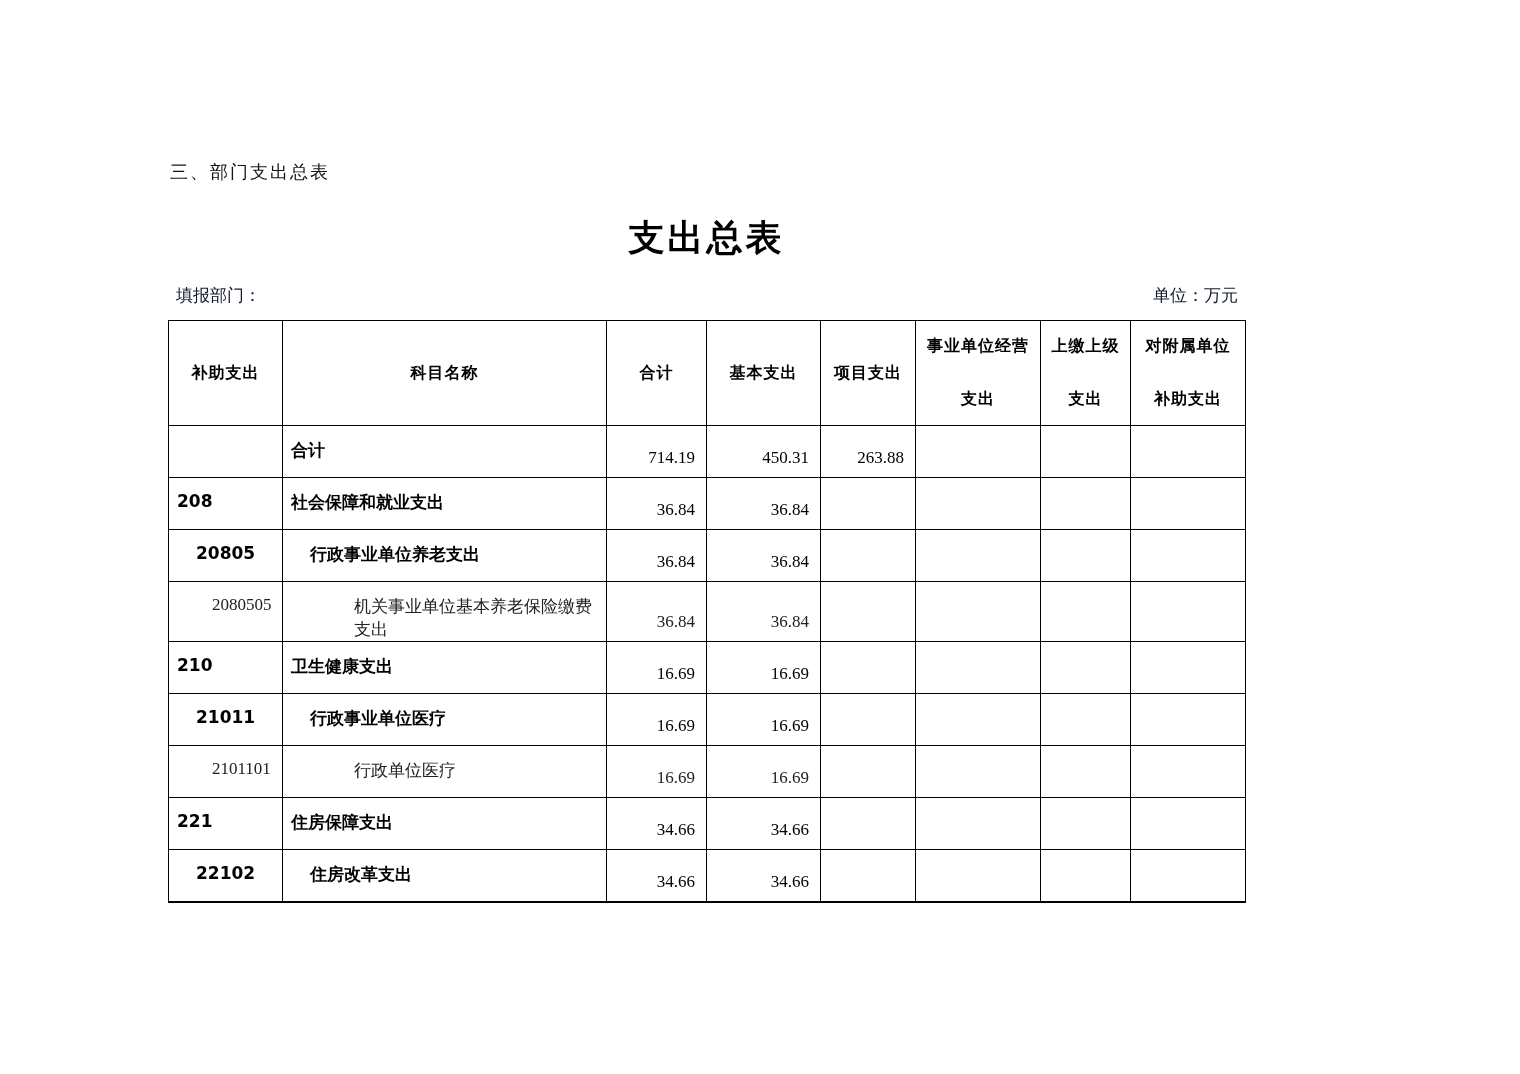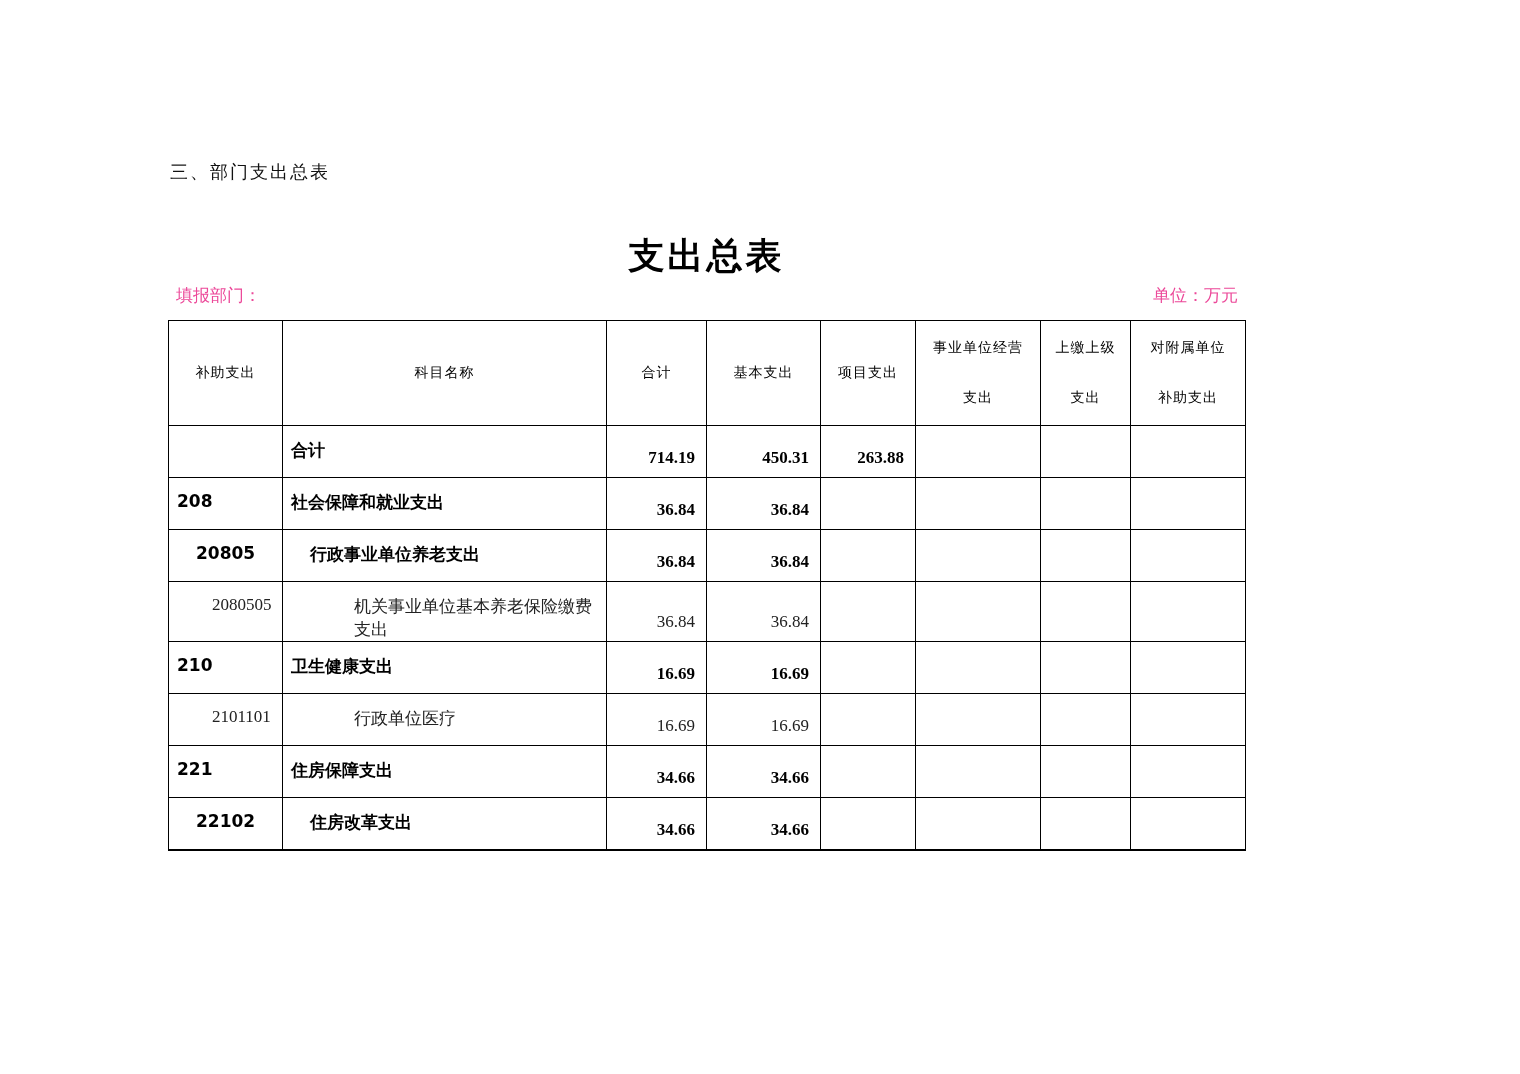--- a/index.html
+++ b/index.html
@@ -23,32 +23,31 @@
 
   .doc-title {
     position: absolute;
     left: 168px; top: 214px;
     width: 1077px;
     text-align: center;
     font-size: 36px;
     font-weight: bold;
     letter-spacing: 3px;
     font-family: Liberation Serif, serif;
-    margin-top: 18px;
   }
 
   .meta-row {
     position: absolute;
     left: 176px; top: 284px;
     width: 1062px;
     display: flex;
     justify-content: space-between;
     font-size: 17px;
     font-family: "Liberation Serif", serif;
-    color: #ec4899;
+    color: #0f172a;
   }
 
   .table-wrap {
     position: absolute;
     left: 168px; top: 320px;
   }
 
   table {
     table-layout: fixed;
     border-collapse: collapse;
@@ -65,22 +64,22 @@
   col.c-subsidy  { width: 115px; }
 
   th, td { border: 1px solid #000; }
   table { border: 1px solid #000; border-bottom-width: 2px; }
 
   thead tr { height: 105px; }
   tbody tr { height: 52px; }
 
   th {
     font-family: "DejaVu Sans", "Liberation Sans", sans-serif;
-    font-weight: normal;
-    font-size: 14px;
+    font-weight: bold;
+    font-size: 16px;
     text-align: center;
     vertical-align: middle;
     letter-spacing: 1px;
   }
   th .hl2 { margin-top: 32px; }
 
   td { font-size: 17px; }
 
   td.code, td.name {
     vertical-align: top;
@@ -104,21 +103,21 @@
   tr.row-lvl2 td.name { padding-left: 27px; }
   tr.row-lvl3 td.name { padding-left: 71px; }
 
   
   tr.row-bold td.code,
   tr.row-bold td.name {
     font-family: "DejaVu Sans", "Liberation Sans", sans-serif;
     font-weight: bold;
     color: #000;
   }
-  tr.row-bold td.val { font-weight: bold; padding-left: 18px; }
+  tr.row-bold td.val { font-weight: normal; padding-left: 18px; }
 
   
   tr.row-reg td.code,
   tr.row-reg td.name {
     font-family: "Liberation Serif", serif;
     font-weight: normal;
     color: #222;
   }
   tr.row-reg td.val { font-weight: normal; color: #222; }
 </style>
@@ -211,20 +210,30 @@
       <tr class="row-lvl1 row-bold">
         <td class="code">210</td>
         <td class="name">卫生健康支出</td>
         <td class="val">16.69</td>
         <td class="val">16.69</td>
         <td class="val"></td>
         <td class="val"></td>
         <td class="val"></td>
         <td class="val"></td>
       </tr>
+      <tr class="row-lvl2 row-bold">
+        <td class="code">21011</td>
+        <td class="name">行政事业单位医疗</td>
+        <td class="val">16.69</td>
+        <td class="val">16.69</td>
+        <td class="val"></td>
+        <td class="val"></td>
+        <td class="val"></td>
+        <td class="val"></td>
+      </tr>
       <tr class="row-lvl3 row-reg">
         <td class="code">2101101</td>
         <td class="name">行政单位医疗</td>
         <td class="val">16.69</td>
         <td class="val">16.69</td>
         <td class="val"></td>
         <td class="val"></td>
         <td class="val"></td>
         <td class="val"></td>
       </tr>

